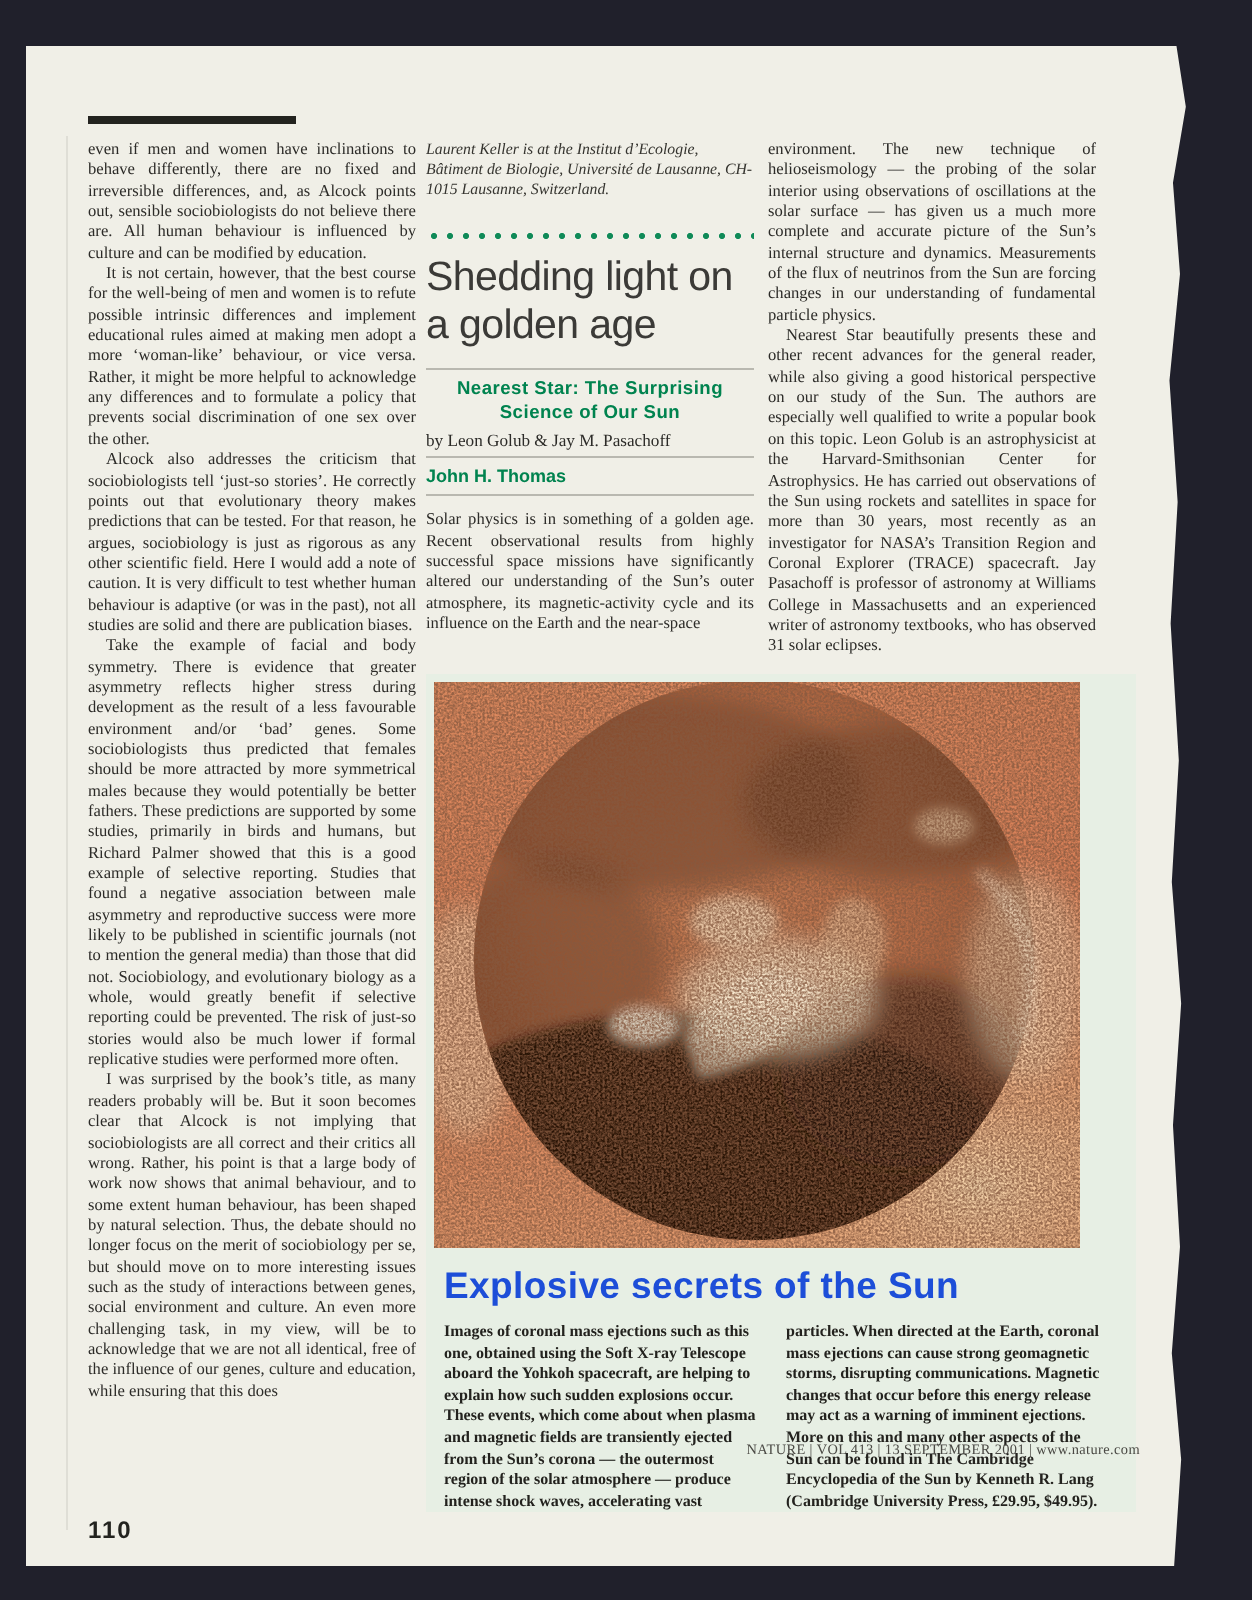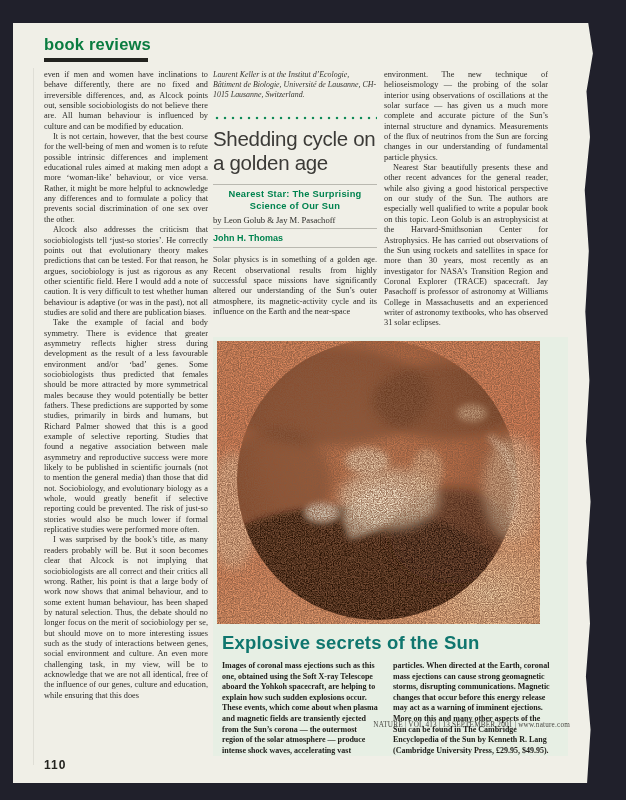--- a/index.html
+++ b/index.html
@@ -37,51 +37,50 @@
      font-size:9.3px;line-height:12.5px;letter-spacing:.25px;text-align:center;margin:3px 0 2px 0;}
   .bookauth{font-size:8.6px;line-height:10.8px;text-align:left;}
   .bookpub{font-style:italic;font-size:8.6px;line-height:10.8px;text-align:left;margin-bottom:3px;}
   .reviewer{font-family:"Liberation Sans","DejaVu Sans",sans-serif;font-weight:bold;color:#00834f;
      font-size:9px;line-height:12px;text-align:left;margin:2px 0;}
   .bodystart{margin-top:7px !important;}
 
   .sunbox{position:absolute;left:200px;top:314px;width:355px;height:419px;background:#e7efe4;overflow:hidden;}
   .sunimg{position:absolute;left:4px;top:4px;width:323px;height:283px;overflow:hidden;}
   .boxtitle{position:absolute;left:9px;top:295px;font-family:"Liberation Sans","DejaVu Sans",sans-serif;
-     font-weight:bold;font-size:18.5px;color:#0f766e;letter-spacing:.2px;}
+     font-weight:bold;font-size:18.5px;color:#1d4ed8;letter-spacing:.2px;}
   .boxcaps{position:absolute;left:9px;top:324px;width:330px;display:flex;gap:13px;}
   .boxcaps .cap{width:158px;font-size:8px;line-height:10.6px;font-weight:600;color:#23221e;text-align:left;}
   .boxcaps .cap p{margin:0;}
 
   .pagenum{position:absolute;left:31px;top:735px;font-family:"Liberation Sans","DejaVu Sans",sans-serif;
      font-weight:bold;font-size:12px;letter-spacing:1px;color:#23231f;}
   .journal{position:absolute;right:27px;top:698px;font-size:7.2px;color:#4a4944;letter-spacing:.2px;}
 </style>
 </head>
 <body>
 
 <div id="stage">
   <div id="page">
     <div class="crease"></div>
 
-    <div class="masthead">book reviews</div>
     <div class="mastbar"></div>
 
     <div class="col" id="col1">
       <p>even if men and women have inclinations to behave differently, there are no fixed and irreversible differences, and, as Alcock points out, sensible sociobiologists do not believe there are. All human behaviour is influenced by culture and can be modified by education.</p>
       <p class="ind">It is not certain, however, that the best course for the well-being of men and women is to refute possible intrinsic differences and implement educational rules aimed at making men adopt a more ‘woman-like’ behaviour, or vice versa. Rather, it might be more helpful to acknowledge any differences and to formulate a policy that prevents social discrimination of one sex over the other.</p>
       <p class="ind">Alcock also addresses the criticism that sociobiologists tell ‘just-so stories’. He correctly points out that evolutionary theory makes predictions that can be tested. For that reason, he argues, sociobiology is just as rigorous as any other scientific field. Here I would add a note of caution. It is very difficult to test whether human behaviour is adaptive (or was in the past), not all studies are solid and there are publication biases.</p>
       <p class="ind">Take the example of facial and body symmetry. There is evidence that greater asymmetry reflects higher stress during development as the result of a less favourable environment and/or ‘bad’ genes. Some sociobiologists thus predicted that females should be more attracted by more symmetrical males because they would potentially be better fathers. These predictions are supported by some studies, primarily in birds and humans, but Richard Palmer showed that this is a good example of selective reporting. Studies that found a negative association between male asymmetry and reproductive success were more likely to be published in scientific journals (not to mention the general media) than those that did not. Sociobiology, and evolutionary biology as a whole, would greatly benefit if selective reporting could be prevented. The risk of just-so stories would also be much lower if formal replicative studies were performed more often.</p>
       <p class="ind"><span>I was surprised by the book’s title, as many readers probably will be. But it soon becomes clear that Alcock is not implying that sociobiologists are all correct and their critics all wrong. Rather, his point is that a large body of work now shows that animal behaviour, and to some extent human behaviour, has been shaped by natural selection. Thus, the debate should no longer focus on the merit of sociobiology </span><span class="it">per se</span><span>, but should move on to more interesting issues such as the study of interactions between genes, social environment and culture. An even more challenging task, in my view, will be to acknowledge that we are not all identical, free of the influence of our genes, culture and education, while ensuring that this does</span></p>
     </div>
 
     <div class="col" id="col2">
       <p class="byline">Laurent Keller is at the Institut d’Ecologie, Bâtiment de Biologie, Université de Lausanne, CH-1015 Lausanne, Switzerland.</p>
       <div class="dotrule"></div>
-      <div class="revhead">Shedding cycle on a golden age</div>
+      <div class="revhead">Shedding light on a golden age</div>
       <div class="hrule"></div>
       <div class="booktitle">Nearest Star: The Surprising Science of Our Sun</div>
       <div class="bookauth">by Leon Golub &amp; Jay M. Pasachoff</div>
       <div class="hrule"></div>
       <div class="reviewer">John H. Thomas</div>
       <div class="hrule"></div>
       <p class="bodystart">Solar physics is in something of a golden age. Recent observational results from highly successful space missions have significantly altered our understanding of the Sun’s outer atmosphere, its magnetic-activity cycle and its influence on the Earth and the near-space</p>
     </div>
 
     <div class="col" id="col3">

